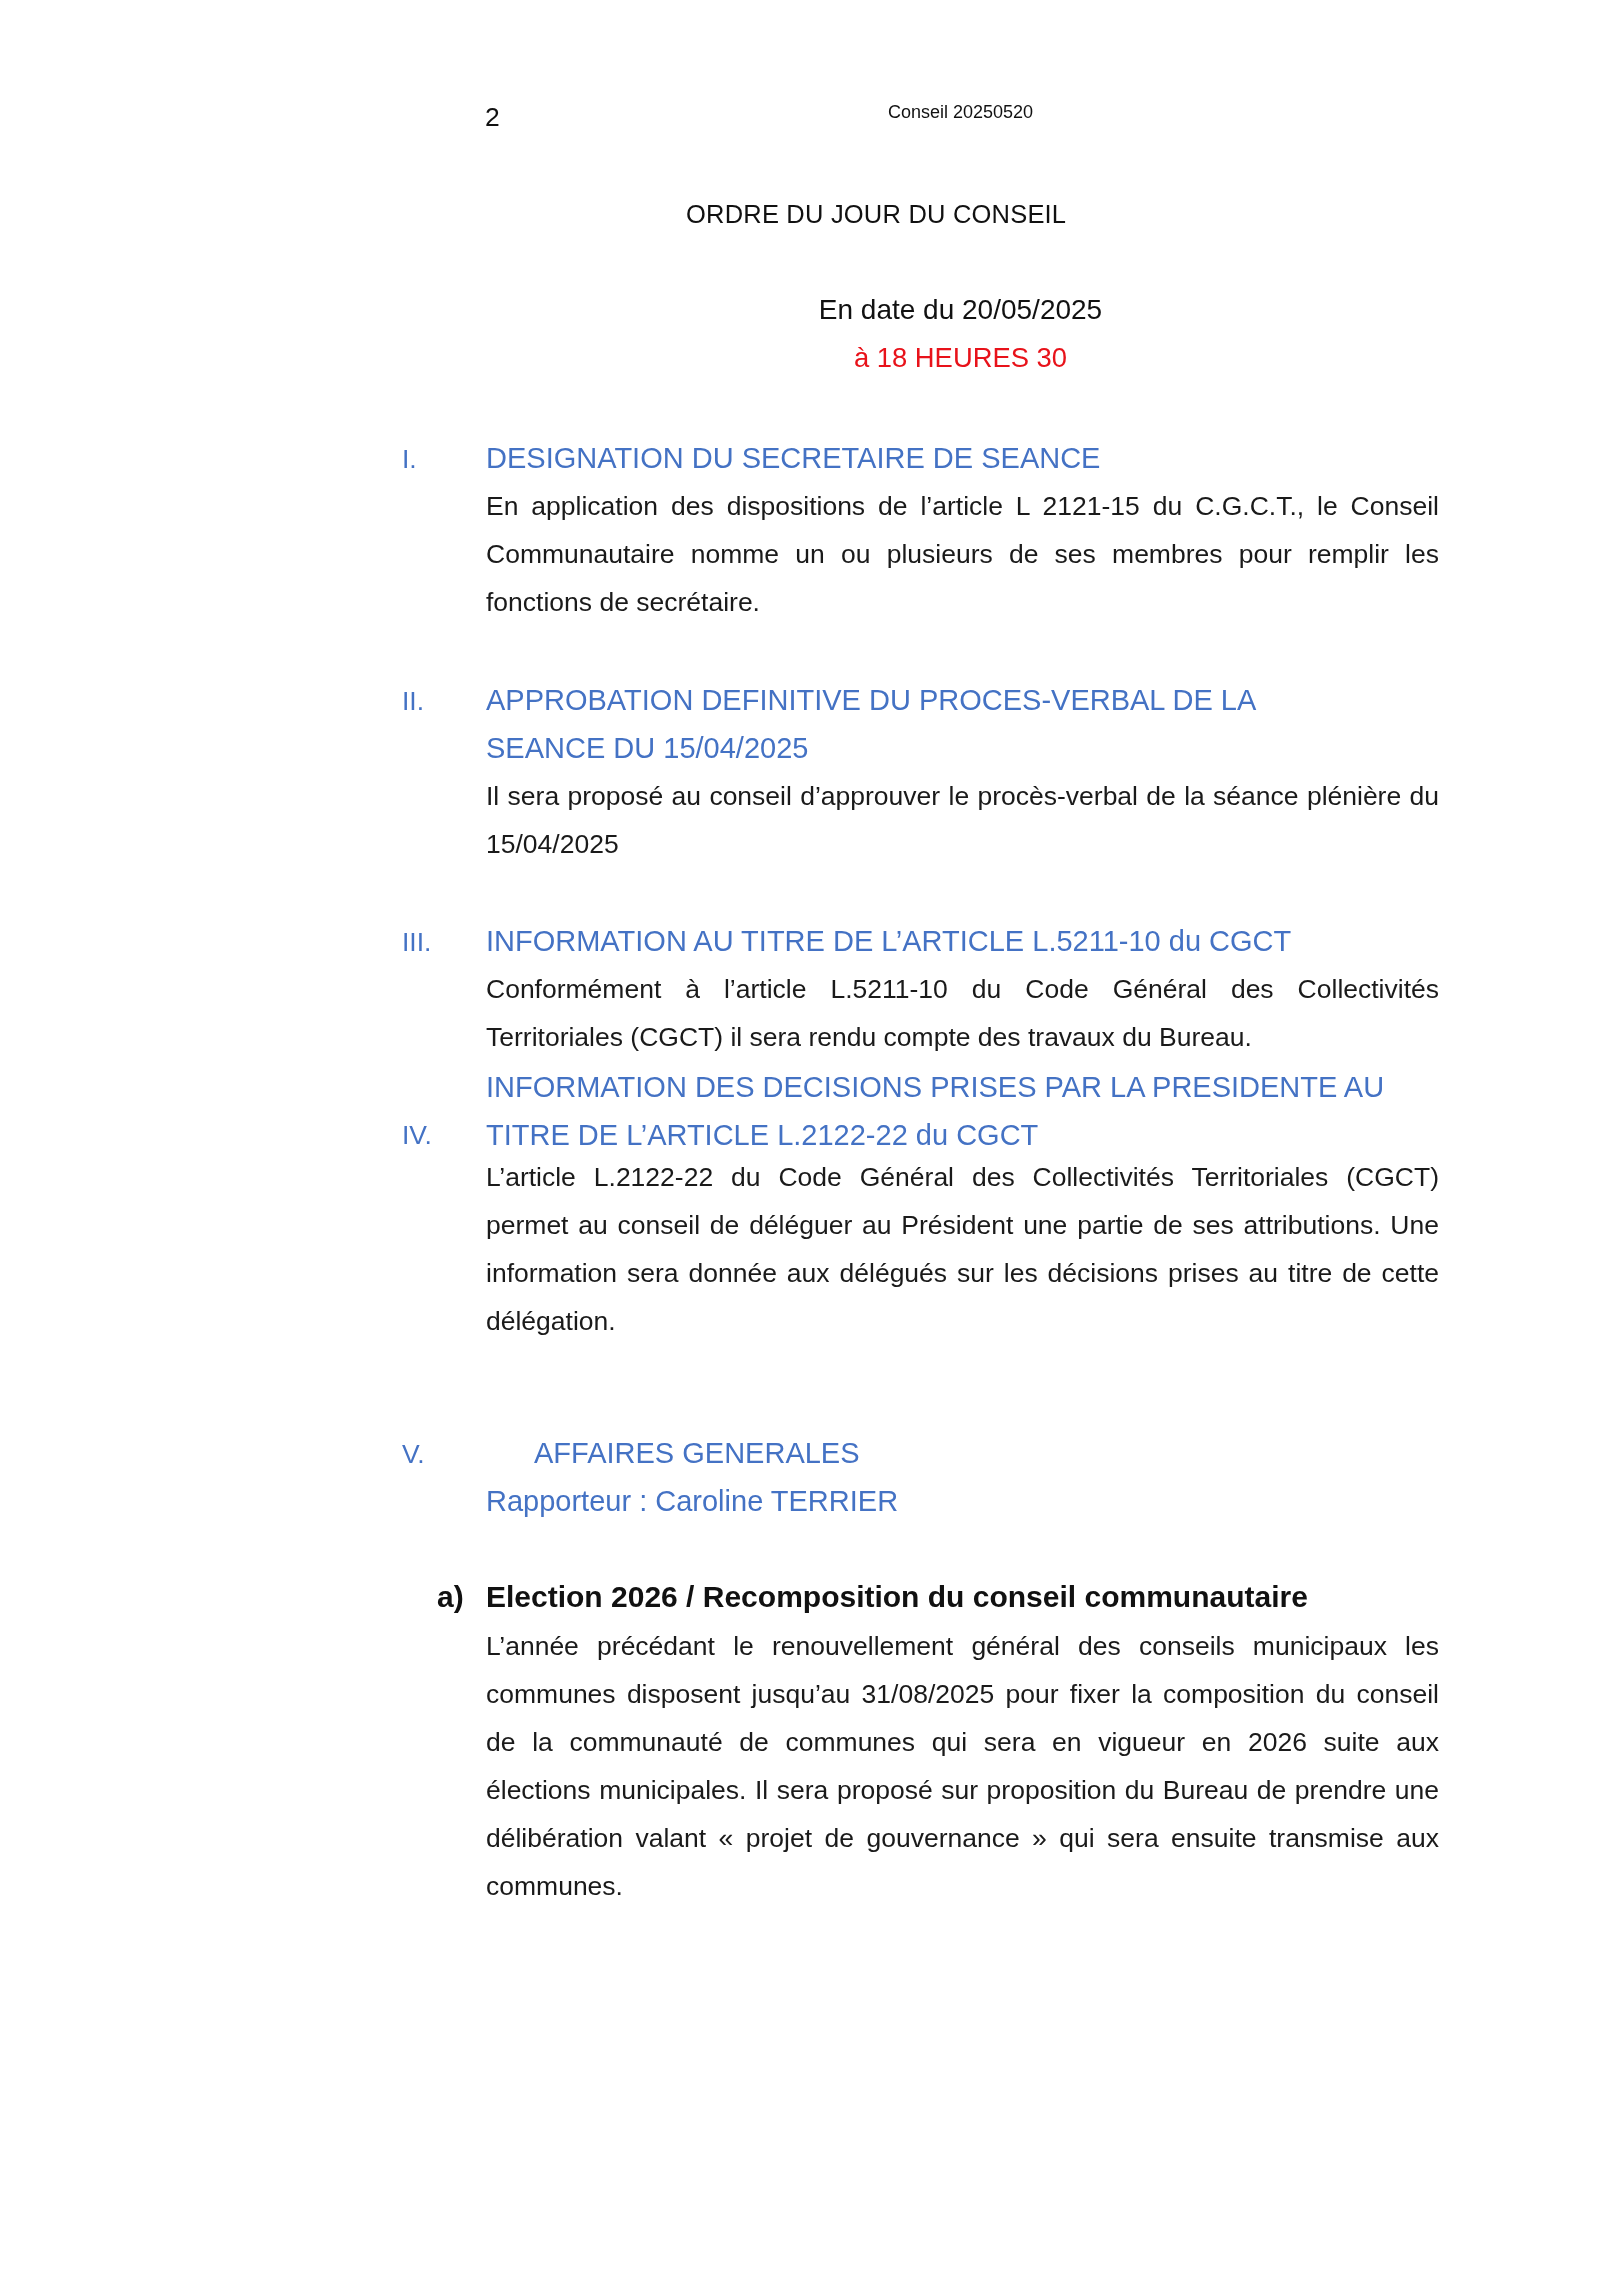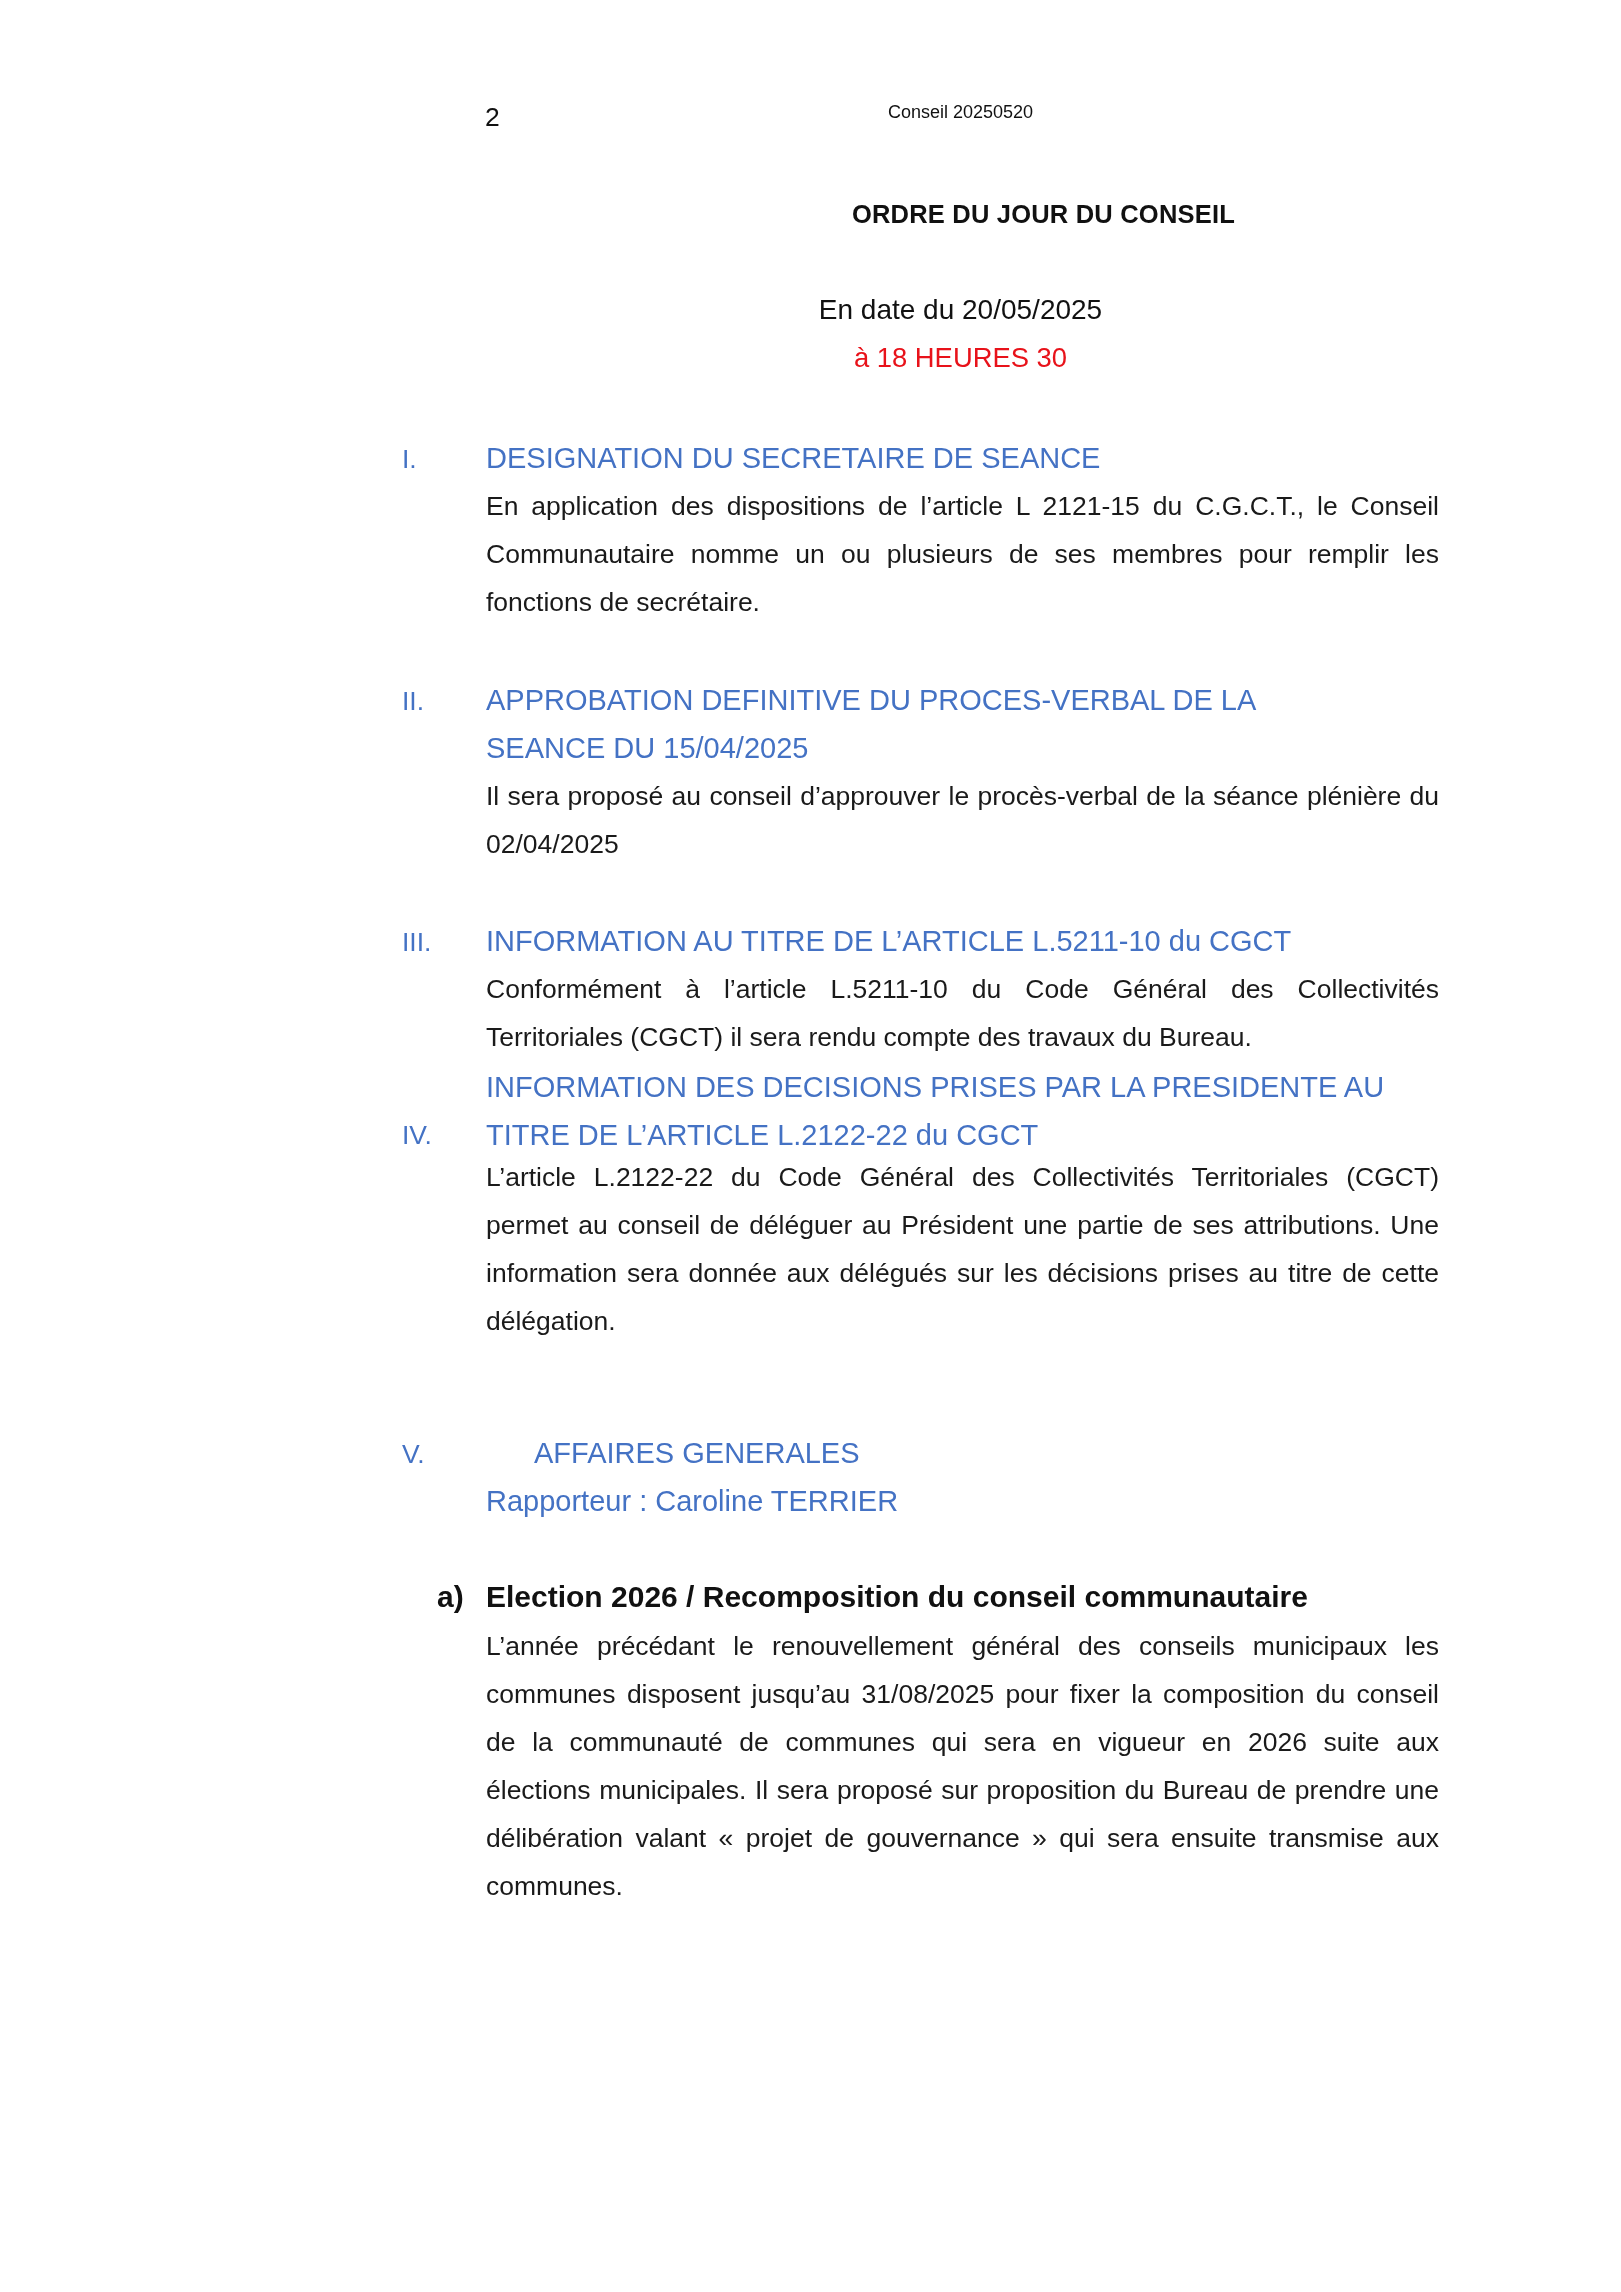--- a/index.html
+++ b/index.html
@@ -1,21 +1,21 @@
 <!DOCTYPE html>
 <html><head>
 <meta charset="utf-8">
 <style>
   html, body { margin: 0; padding: 0; background: #ffffff; }
   body { width: 1621px; height: 2293px; position: relative; overflow: hidden;
          font-family: "Liberation Sans", sans-serif; color: #111111; }
   .abs { position: absolute; }
   .page-num { left: 485px; top: 102px; font-size: 26.5px; }
   .running-header { left: 686px; width: 549px; top: 102px; font-size: 18px; text-align: center; }
-  .doc-title { left: 686px; width: 549px; top: 200px; font-size: 25.5px; text-align: right; letter-spacing: 0.2px; font-weight: bold; }
+  .doc-title { left: 686px; width: 549px; top: 200px; font-size: 25.5px; text-align: left; letter-spacing: 0.2px; }
   .doc-date { left: 686px; width: 549px; top: 294px; font-size: 28px; text-align: center; }
   .doc-time { left: 686px; width: 549px; top: 342px; font-size: 27.4px; text-align: center; color: #e8121a; }
   .sec-num { left: 402px; width: 78px; font-size: 26.5px; color: #4472c4; }
   .sec-head { left: 486px; width: 980px; font-size: 29px; color: #4472c4; line-height: 48px; }
   .sec-body { left: 486px; width: 953px; font-size: 26.5px; line-height: 48px; text-align: justify; color: #1a1a1a; }
   .sub-head { left: 437px; width: 1078px; font-size: 30px; font-weight: bold; color: #111; }
   .sub-letter { display: inline-block; width: 49px; }
 </style>
 </head>
 <body>
@@ -28,21 +28,21 @@
   <div class="abs doc-title">ORDRE DU JOUR DU CONSEIL</div>
   <div class="abs doc-date">En date du 20/05/2025</div>
   <div class="abs doc-time">à 18 HEURES 30</div>
 
   <div class="abs sec-num" style="top:444px;">I.</div>
   <div class="abs sec-head" style="top:434px;">DESIGNATION DU SECRETAIRE DE SEANCE</div>
   <div class="abs sec-body" style="top:482px;">En application des dispositions de l’article L 2121-15 du C.G.C.T., le Conseil Communautaire nomme un ou plusieurs de ses membres pour remplir les fonctions de secrétaire.</div>
 
   <div class="abs sec-num" style="top:686px;">II.</div>
   <div class="abs sec-head" style="top:676px; width:863px;">APPROBATION DEFINITIVE DU PROCES-VERBAL DE LA SEANCE DU 15/04/2025</div>
-  <div class="abs sec-body" style="top:772px;">Il sera proposé au conseil d’approuver le procès-verbal de la séance plénière du 02/04/2025</div>
+  <div class="abs sec-body" style="top:772px;">Il sera proposé au conseil d’approuver le procès-verbal de la séance plénière du 15/04/2025</div>
 
   <div class="abs sec-num" style="top:927px;">III.</div>
   <div class="abs sec-head" style="top:917px;">INFORMATION AU TITRE DE L’ARTICLE L.5211-10 du CGCT</div>
   <div class="abs sec-body" style="top:965px;">Conformément à l’article L.5211-10 du Code Général des Collectivités Territoriales (CGCT) il sera rendu compte des travaux du Bureau.</div>
 
   <div class="abs sec-num" style="top:1120px;">IV.</div>
   <div class="abs sec-head" style="top:1063px; width:961px;">INFORMATION DES DECISIONS PRISES PAR LA PRESIDENTE AU TITRE DE L’ARTICLE L.2122-22 du CGCT</div>
   <div class="abs sec-body" style="top:1153px;">L’article L.2122-22 du Code Général des Collectivités Territoriales (CGCT) permet au conseil de déléguer au Président une partie de ses attributions. Une information sera donnée aux délégués sur les décisions prises au titre de cette délégation.</div>
 
   <div class="abs sec-num" style="top:1439px;">V.</div>

